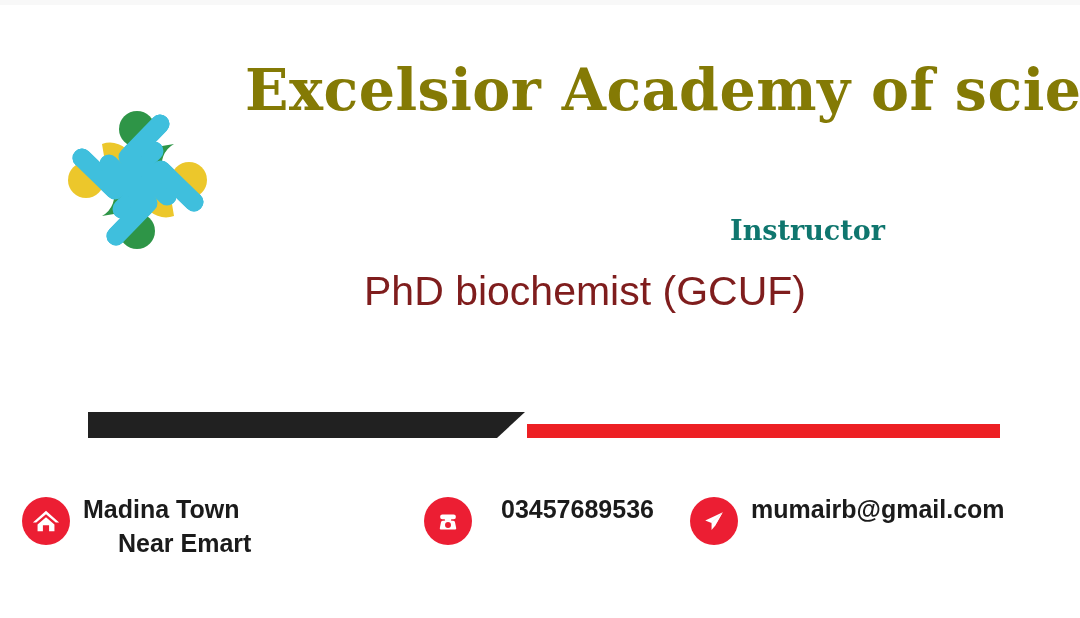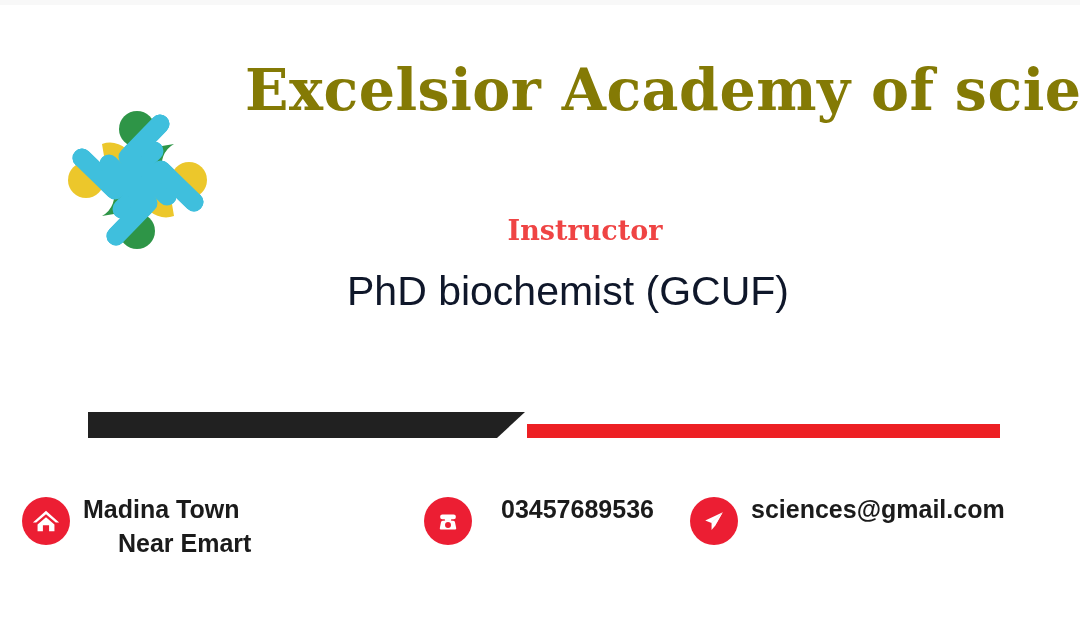--- a/index.html
+++ b/index.html
@@ -50,36 +50,36 @@
     color: #847a05;
     white-space: nowrap;
   }
 
   
   .instructor-label {
     position: absolute;
     left: 285px;
     top: 215px;
     width: 600px;
-    text-align: center;
+    text-align: right;
     font-family: "DejaVu Serif", "Liberation Serif", serif;
     font-size: 27px;
     font-weight: 700;
-    color: #ef4444;
+    color: #0f766e;
   }
   .instructor-degree {
     position: absolute;
-    left: 268px;
+    left: 285px;
     top: 268px;
     width: 600px;
     text-align: center;
     font-family: "Liberation Sans", sans-serif;
     font-size: 41px;
     font-weight: 400;
-    color: #0f172a;
+    color: #7f1d1d;
   }
 
   
   .divider {
     position: absolute;
     left: 0;
     top: 404px;
     width: 1080px;
     height: 44px;
   }
@@ -206,19 +206,19 @@
 
     <div class="contact contact-email">
       <div class="contact-icon">
         <svg viewBox="0 0 32 32" width="28" height="28" aria-hidden="true">
           <path d="M26 6 L6 15.4 L13.2 18.2 Z" fill="#ffffff"></path>
           <path d="M26 6 L13.2 18.2 L13.2 26.4 L17.1 21.6 Z" fill="#ffffff"></path>
           <path d="M26 6 L13.2 18.2 L17.1 21.6 Z" fill="#ffffff" opacity="0.85"></path>
         </svg>
       </div>
       <div class="contact-text">
-        <span>sciences@gmail.com</span>
+        <span>mumairb@gmail.com</span>
       </div>
     </div>
 
   </div>
 
 </div>
 
 </body></html>

